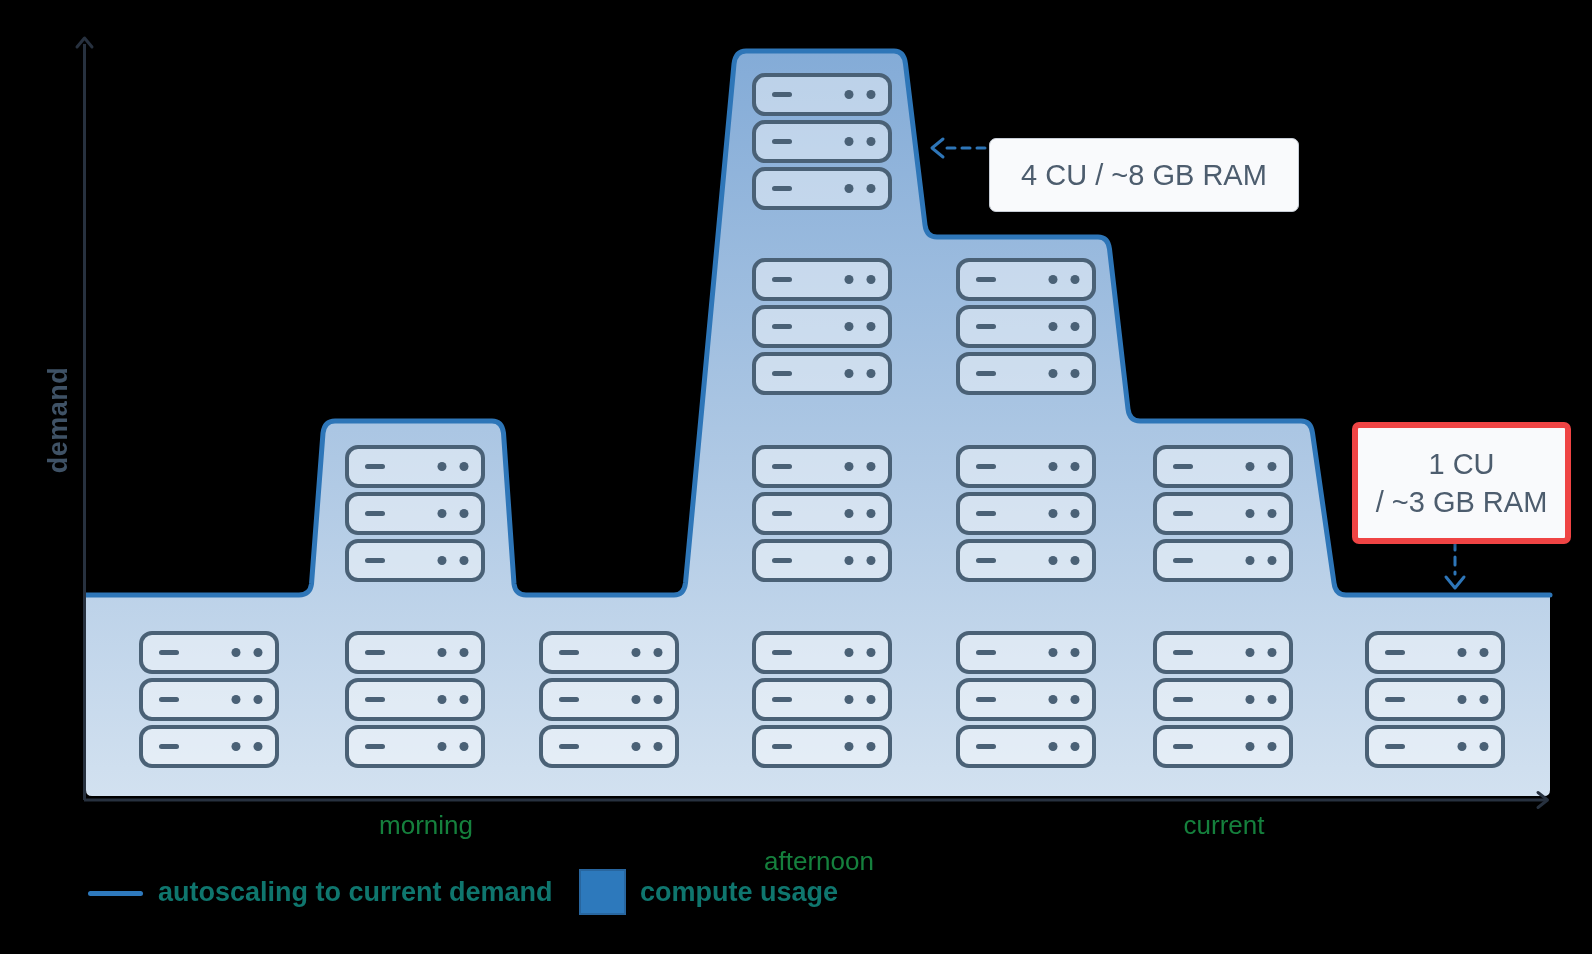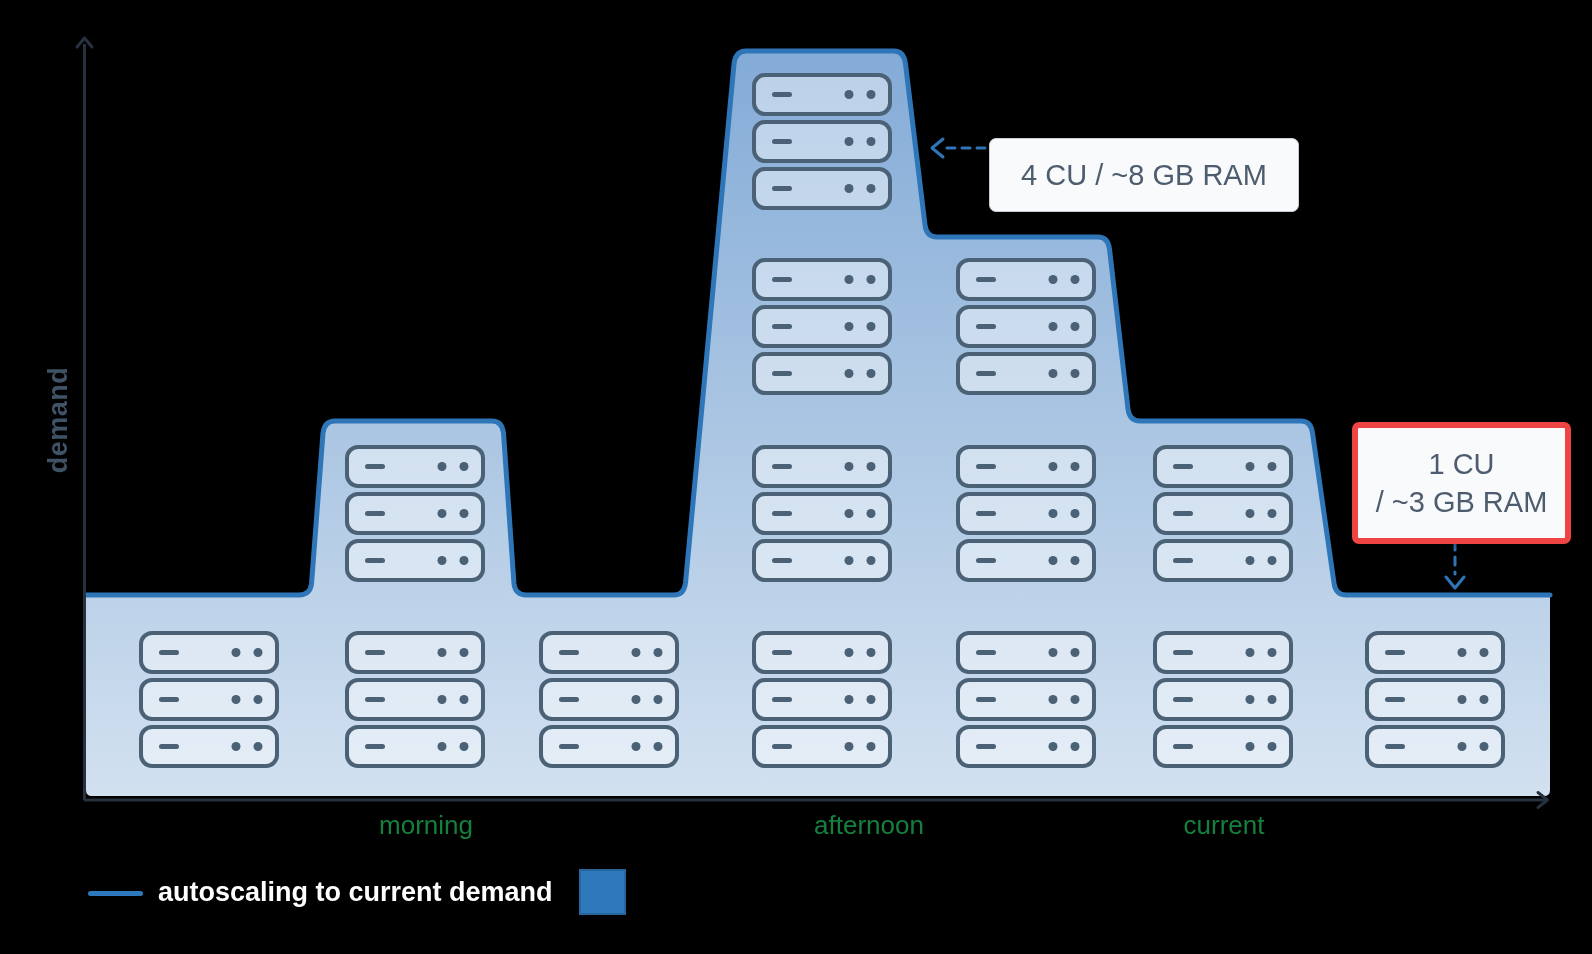--- a/index.html
+++ b/index.html
@@ -18,21 +18,21 @@
   }
   .ann-box{
     position:absolute;background:#f9fafc;border-radius:7px;
     display:flex;flex-direction:column;align-items:center;justify-content:center;
     color:#4d5d6e;font-size:29px;font-weight:500;white-space:nowrap;
     box-shadow:0 2px 8px rgba(0,0,0,.35);
   }
   .ann-peak{left:989px;top:110px;width:308px;height:72px;border:1.5px solid #c6ccd5;margin-top:28px;}
   .ann-base{left:1352px;top:422px;width:207px;height:110px;border:6px solid #ef4444;line-height:38px;}
   .legend-line{position:absolute;left:88px;top:891px;width:55px;height:5px;border-radius:2.5px;background:#2e79bd;}
-  .legend-text{position:absolute;top:877px;font-size:27px;font-weight:700;color:#ffffff;white-space:nowrap;}
+  .legend-text{position:absolute;top:877px;font-size:27px;font-weight:700;color:#0f766e;white-space:nowrap;}
   .legend-swatch{position:absolute;left:579px;top:869px;width:47px;height:46px;background:#2d79bc;border:2px solid #28669f;box-sizing:border-box;}
 </style>
 </head>
 <body>
 
 <div class="stage">
 
   <svg width="1592" height="954" viewBox="0 0 1592 954">
     <defs>
       <linearGradient id="areaGrad" gradientUnits="userSpaceOnUse" x1="0" y1="45" x2="0" y2="796">
@@ -342,28 +342,29 @@
       <polyline points="943,139 932,148 943,157" fill="none" stroke="#2e76b8" stroke-width="3" stroke-linecap="round" stroke-linejoin="round"></polyline>
     </g>
     <g>
       <line x1="1455" y1="542" x2="1455" y2="574" stroke="#2e76b8" stroke-width="3" stroke-dasharray="8 7" stroke-linecap="round"></line>
       <polyline points="1446,577 1455,588 1464,577" fill="none" stroke="#2e76b8" stroke-width="3" stroke-linecap="round" stroke-linejoin="round"></polyline>
     </g>
   </svg>
 
   <div class="label y-label">demand</div>
   <div class="label x-label" style="left:426px;">morning</div>
-  <div class="label x-label" style="left:869px;">afternoon</div>
+  <div class="label x-label" style="left:819px;margin-top:36px;">afternoon</div>
   <div class="label x-label" style="left:1224px;">current</div>
 
   <div class="ann-box ann-peak">
     <span>4 CU / ~8 GB RAM</span>
   </div>
   <div class="ann-box ann-base">
     <span>1 CU</span>
     <span>/ ~3 GB RAM</span>
   </div>
 
   <div class="legend-line"></div>
   <div class="legend-text" style="left:158px;">autoscaling to current demand</div>
   <div class="legend-swatch"></div>
+  <div class="legend-text" style="left:640px;">compute usage</div>
 
 </div>
 
 </body></html>

